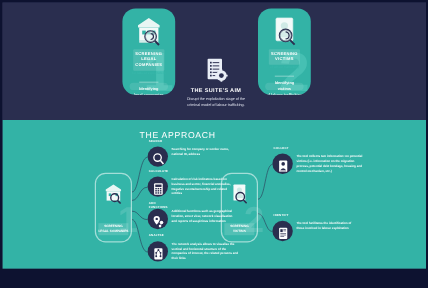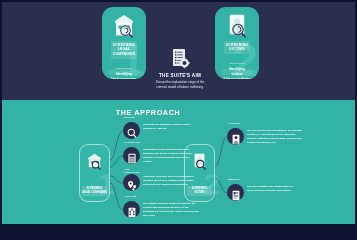--- a/index.html
+++ b/index.html
@@ -93,21 +93,21 @@
   }
 
   
   #approach-section {
     position:absolute; left:0; top:98px; width:353px; height:124px;
     background:#33b3a6;
   }
   #approach-title {
     position:absolute; left:0; top:8px; width:292px;
     text-align:center;
-    font-size:7.2px; font-weight:bold; color:#ffffff;
+    font-size:7.2px; font-weight:normal; color:#ffffff;
     letter-spacing:.6px;
   }
 
   .hub {
     position:absolute;
     width:31px; height:58px;
     border:1px solid rgba(255,255,255,0.55);
     border-radius:9px;
     background:#34b6a9;
   }

